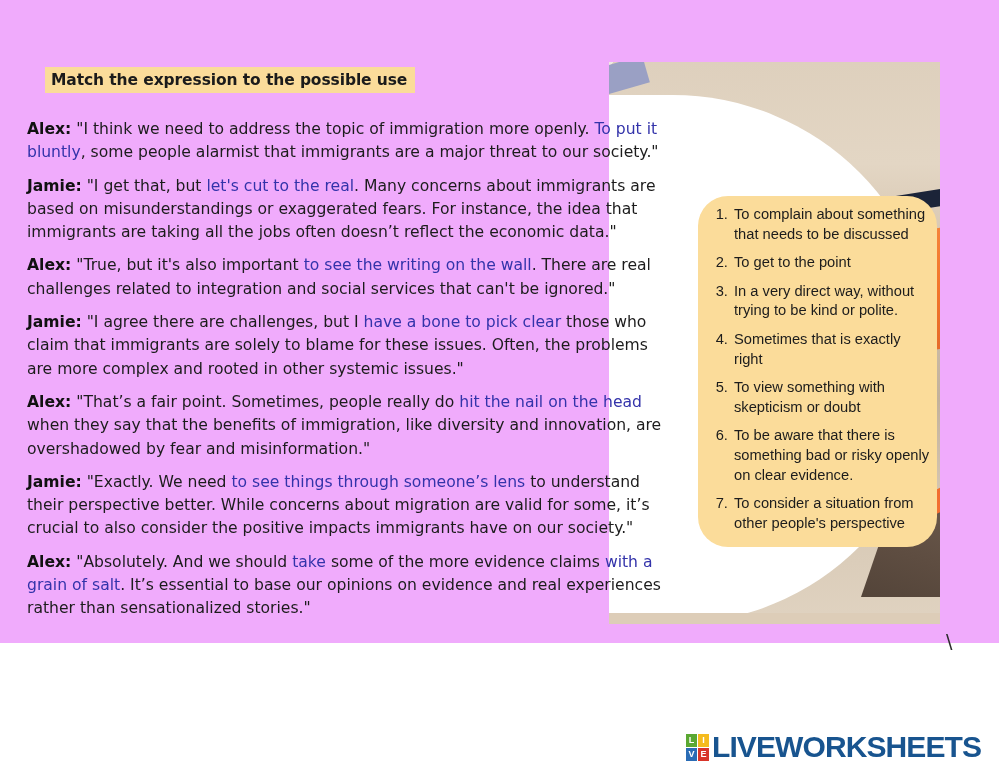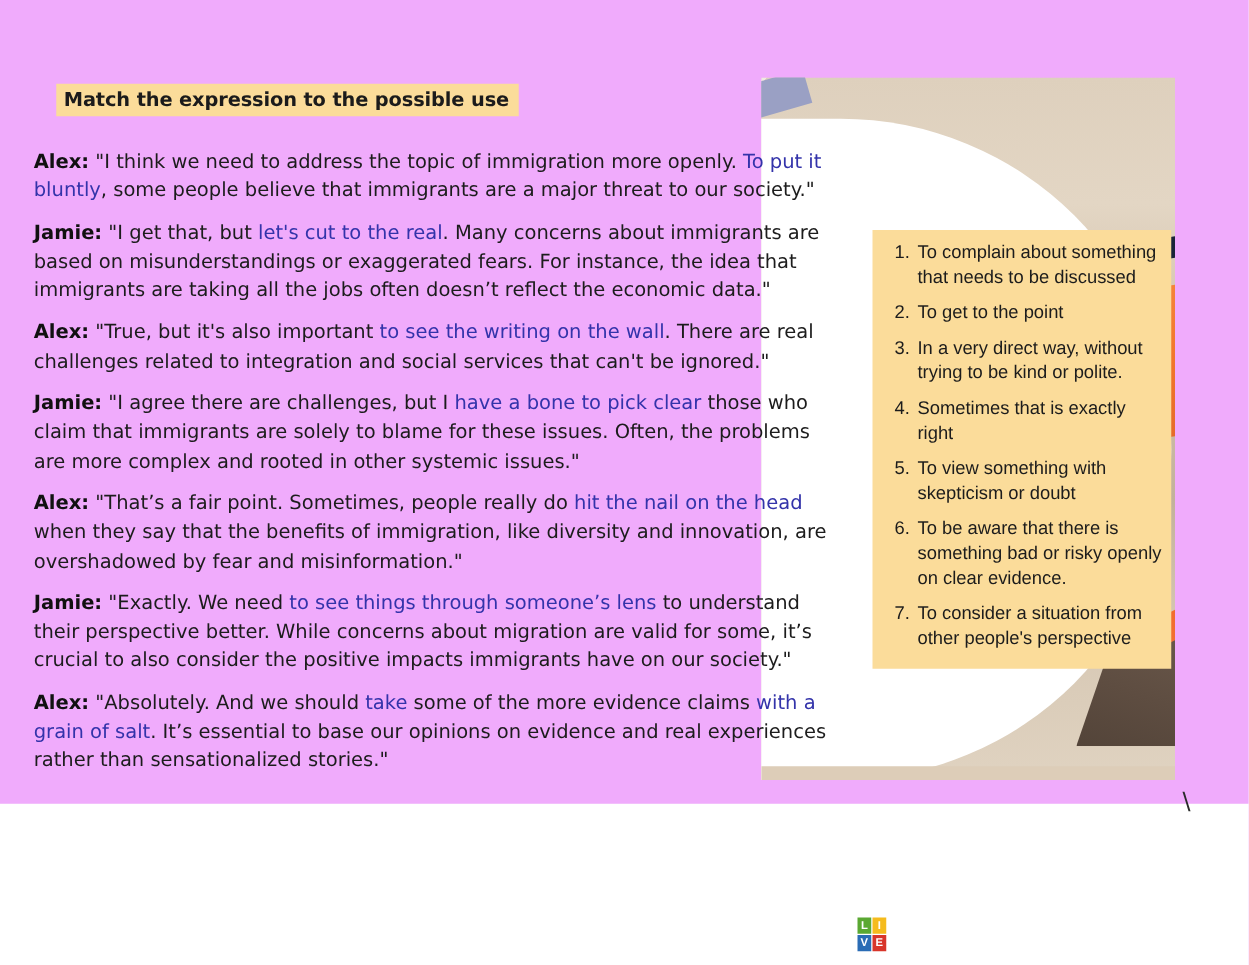--- a/index.html
+++ b/index.html
@@ -146,27 +146,28 @@
     color: #111111;
   }
   .idiom {
     color: #3333aa;
   }
 
   
   .options-panel {
     position: absolute;
     left: 698px;
-    top: 184px;
+    top: 196px;
     width: 239px;
     height: 351px;
     background: #fbdc9a;
     box-sizing: border-box;
     padding: 9px 2px 6px 8px;
     overflow: hidden;
+    border-radius: 30px;
   }
   .options-list {
     margin: 0;
     padding: 0 4px 0 26px;
     list-style: decimal;
     font-family: "Liberation Sans", sans-serif;
     font-size: 14.7px;
     line-height: 19.6px;
     color: #1c1c1c;
   }
@@ -239,21 +240,21 @@
     <div class="photo-orange-sliver"></div>
     <div class="photo-mask"></div>
     <div class="photo-bottom-strip"></div>
   </div>
 
   <div class="title-bar">
     <span class="title-text">Match the expression to the possible use</span>
   </div>
 
   <div class="dialogue">
-      <p class="turn"><span class="speaker">Alex:</span><span> "I think we need to address the topic of immigration more openly. </span><span class="idiom">To put it bluntly</span><span>, some people believe that immigrants are a major threat to our society."</span></p>
+      <p class="turn"><span class="speaker">Alex:</span><span> "I think we need to address the topic of immigration more openly. </span><span class="idiom">To put it bluntly</span><span>, some people alarmist that immigrants are a major threat to our society."</span></p>
       <p class="turn"><span class="speaker">Jamie:</span><span> "I get that, but </span><span class="idiom">let's cut to the real</span><span>. Many concerns about immigrants are based on misunderstandings or exaggerated fears. For instance, the idea that immigrants are taking all the jobs often doesn’t reflect the economic data."</span></p>
       <p class="turn"><span class="speaker">Alex:</span><span> "True, but it's also important </span><span class="idiom">to see the writing on the wall</span><span>. There are real challenges related to integration and social services that can't be ignored."</span></p>
       <p class="turn"><span class="speaker">Jamie:</span><span> "I agree there are challenges, but I </span><span class="idiom">have a bone to pick clear</span><span> those who claim that immigrants are solely to blame for these issues. Often, the problems are more complex and rooted in other systemic issues."</span></p>
       <p class="turn"><span class="speaker">Alex:</span><span> "That’s a fair point. Sometimes, people really do </span><span class="idiom">hit the nail on the head</span><span> when they say that the benefits of immigration, like diversity and innovation, are overshadowed by fear and misinformation."</span></p>
       <p class="turn"><span class="speaker">Jamie:</span><span> "Exactly. We need </span><span class="idiom">to see things through someone’s lens</span><span> to understand their perspective better. While concerns about migration are valid for some, it’s crucial to also consider the positive impacts immigrants have on our society."</span></p>
       <p class="turn"><span class="speaker">Alex:</span><span> "Absolutely. And we should </span><span class="idiom">take</span><span> some of the more evidence claims </span><span class="idiom">with a grain of salt</span><span>. It’s essential to base our opinions on evidence and real experiences rather than sensationalized stories."</span></p>
     </div>
 
   <div class="options-panel">
     <ol class="options-list">
@@ -269,15 +270,16 @@
 
   <div class="stray-mark">\</div>
 
   <div class="logo">
     <div class="logo-tiles">
       <span class="tile tile-l">L</span>
       <span class="tile tile-i">I</span>
       <span class="tile tile-v">V</span>
       <span class="tile tile-e">E</span>
     </div>
+    <span class="logo-word">LIVEWORKSHEETS</span>
   </div>
 
 </div>
 
 </body></html>

